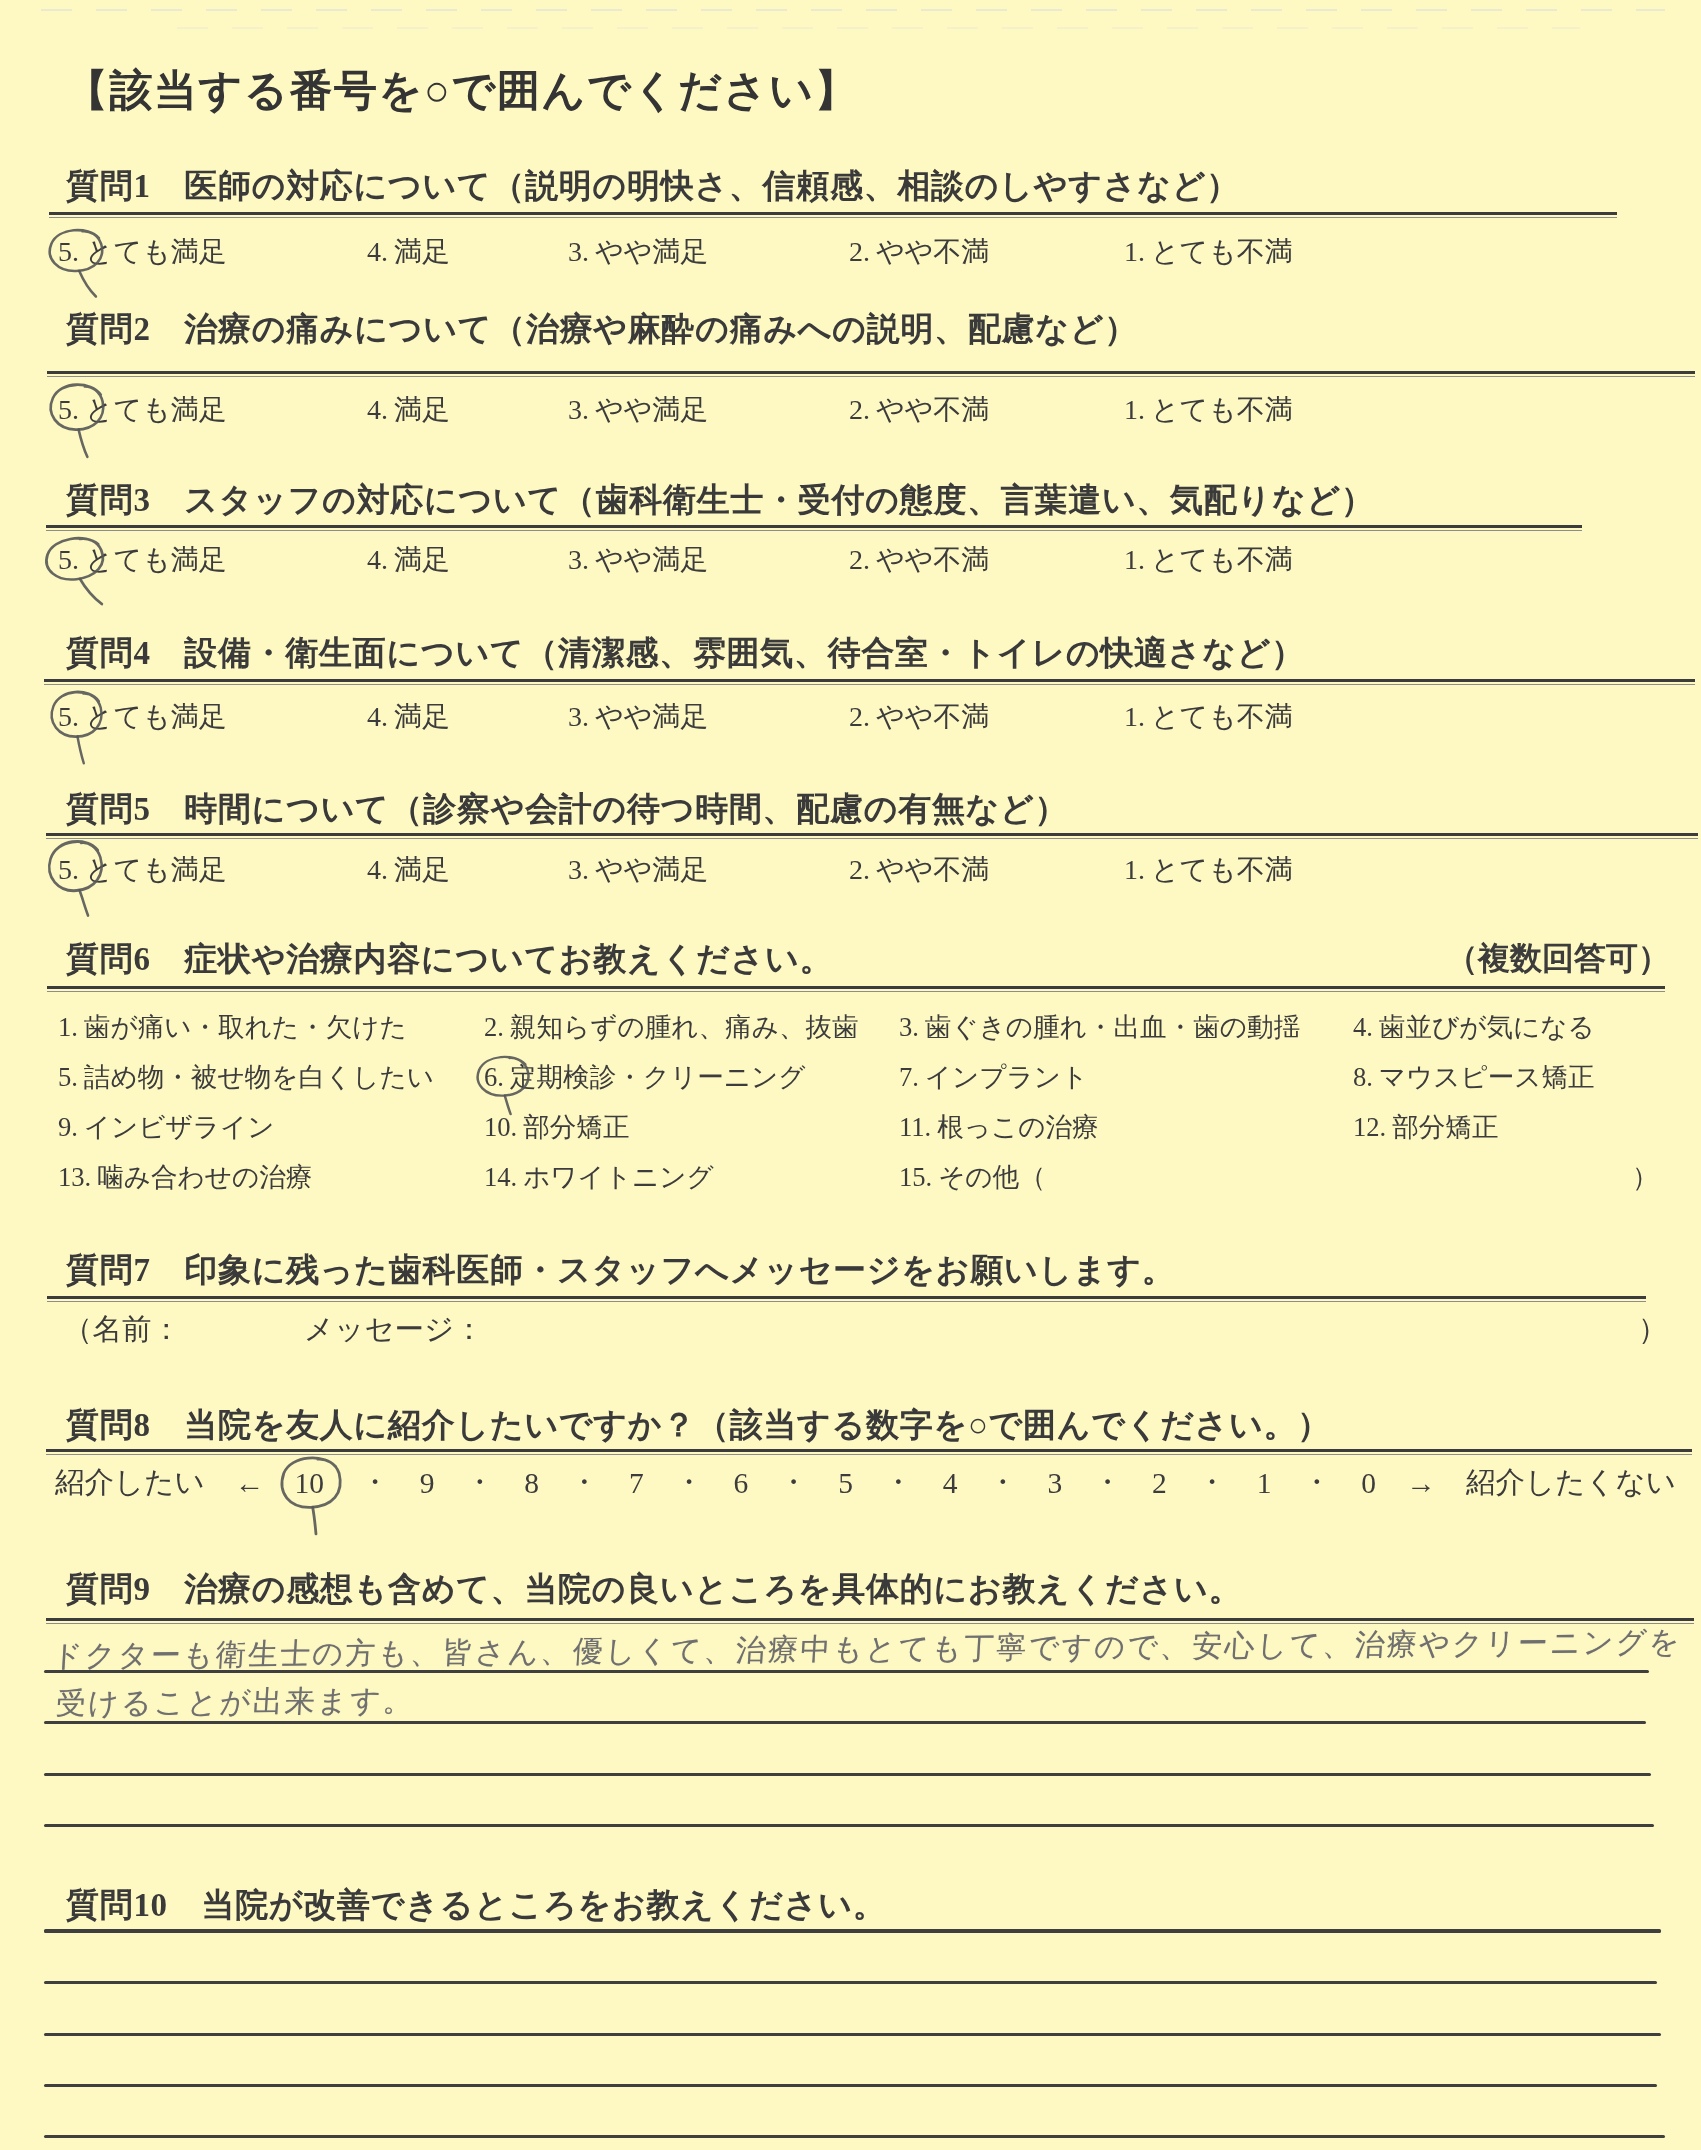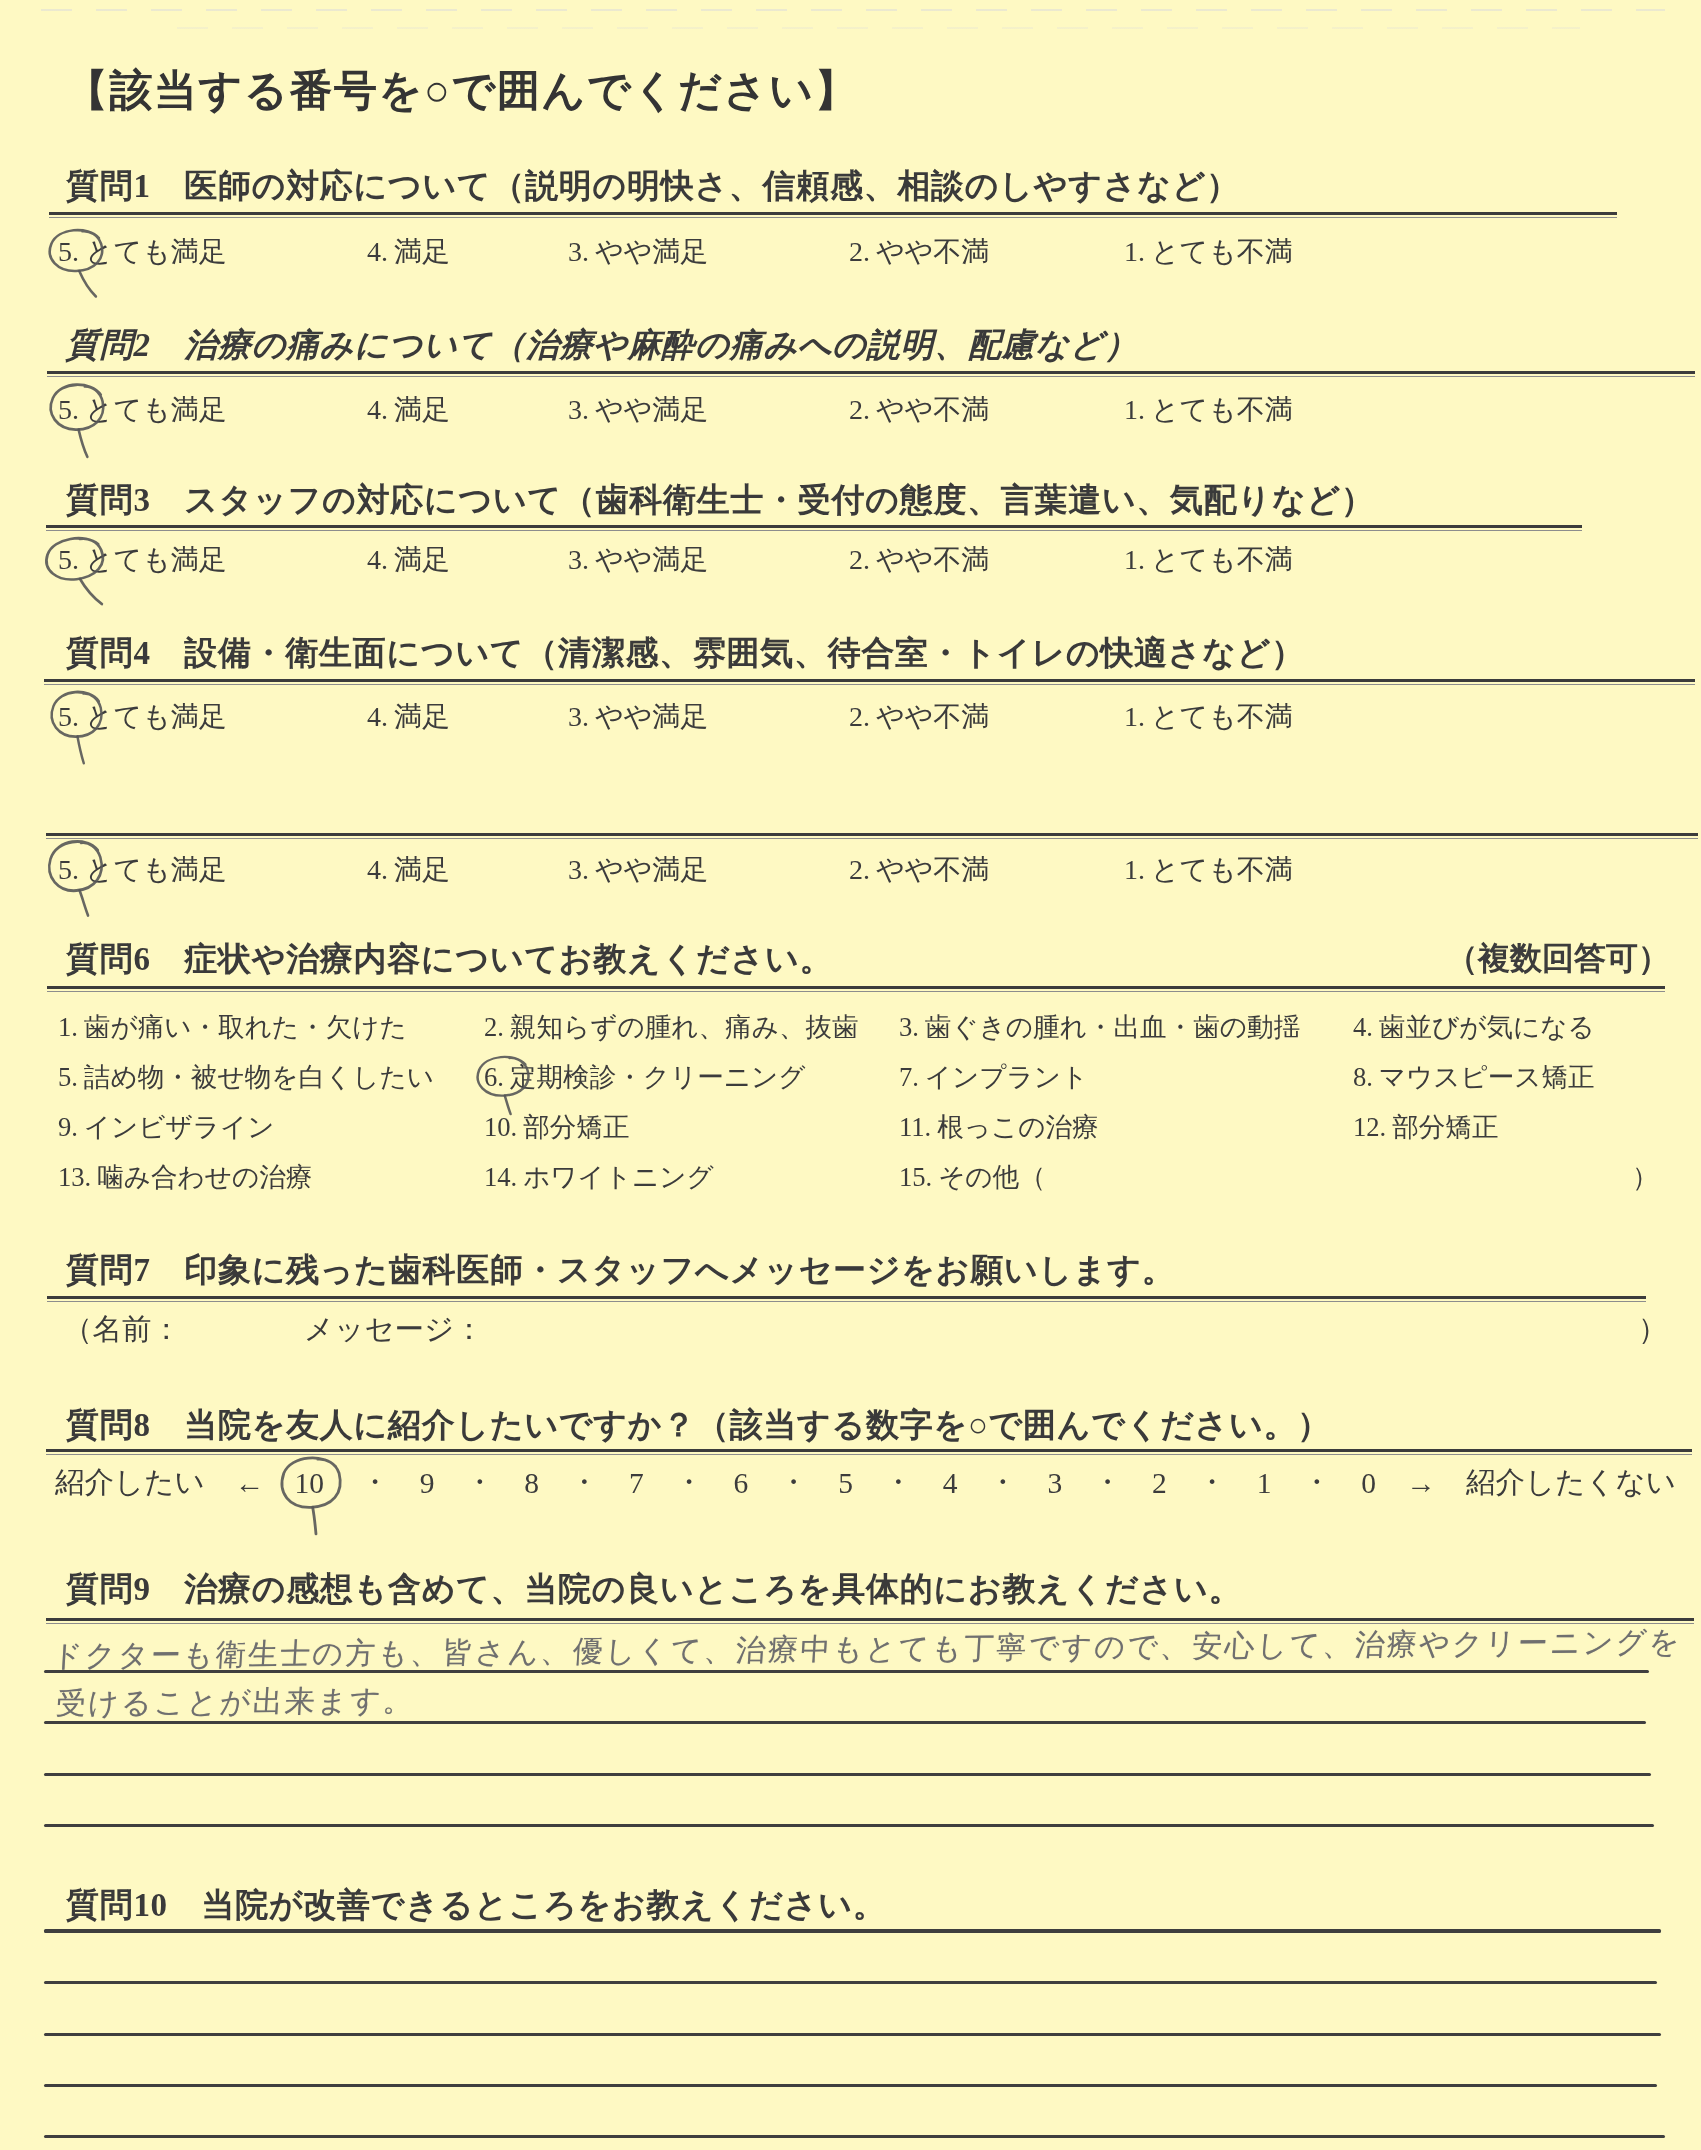--- a/index.html
+++ b/index.html
@@ -49,21 +49,21 @@
         </svg>
         <span>5.</span>
       </span><span>とても満足</span>
     </span>
     <span class="opt" style="left:367px;"><span class="num"><span>4.</span></span><span>満足</span></span>
     <span class="opt" style="left:568px;"><span class="num"><span>3.</span></span><span>やや満足</span></span>
     <span class="opt" style="left:849px;"><span class="num"><span>2.</span></span><span>やや不満</span></span>
     <span class="opt" style="left:1124px;"><span class="num"><span>1.</span></span><span>とても不満</span></span>
   </div>
 
-  <div class="qh" style="left:66px;top:323px;font-style:italic;">質問2　治療の痛みについて（治療や麻酔の痛みへの説明、配慮など）</div>
+  <div class="qh" style="left:66px;top:307px;">質問2　治療の痛みについて（治療や麻酔の痛みへの説明、配慮など）</div>
   <div class="rule-double" style="left:47px;top:371px;width:1648px;"></div>
   <div class="opt-row" style="top:391px;">
     <span class="opt" style="left:58px;">
       <span class="num">
         <svg class="hand-circle hc-opt" style="transform:rotate(4deg) scaleY(1.1);" viewBox="0 0 86 100" preserveAspectRatio="none">
           <path d="M 70 16 C 56 0, 16 2, 7 24 C -1 44, 16 61, 40 60 C 64 59, 79 44, 73 24 C 69 12, 58 6, 48 7"></path>
           <path d="M 44 60 C 48 72, 52 82, 58 92"></path>
         </svg>
         <span>5.</span>
       </span><span>とても満足</span>
@@ -103,20 +103,21 @@
         </svg>
         <span>5.</span>
       </span><span>とても満足</span>
     </span>
     <span class="opt" style="left:367px;"><span class="num"><span>4.</span></span><span>満足</span></span>
     <span class="opt" style="left:568px;"><span class="num"><span>3.</span></span><span>やや満足</span></span>
     <span class="opt" style="left:849px;"><span class="num"><span>2.</span></span><span>やや不満</span></span>
     <span class="opt" style="left:1124px;"><span class="num"><span>1.</span></span><span>とても不満</span></span>
   </div>
 
+  <div class="qh" style="left:66px;top:787px;">質問5　時間について（診察や会計の待つ時間、配慮の有無など）</div>
   <div class="rule-double" style="left:46px;top:833px;width:1652px;"></div>
   <div class="opt-row" style="top:851px;">
     <span class="opt" style="left:58px;">
       <span class="num">
         <svg class="hand-circle hc-opt" style="transform:rotate(-2deg) scaleY(1.2);" viewBox="0 0 86 100" preserveAspectRatio="none">
           <path d="M 70 16 C 56 0, 16 2, 7 24 C -1 44, 16 61, 40 60 C 64 59, 79 44, 73 24 C 69 12, 58 6, 48 7"></path>
           <path d="M 44 60 C 48 70, 50 78, 54 88"></path>
         </svg>
         <span>5.</span>
       </span><span>とても満足</span>

